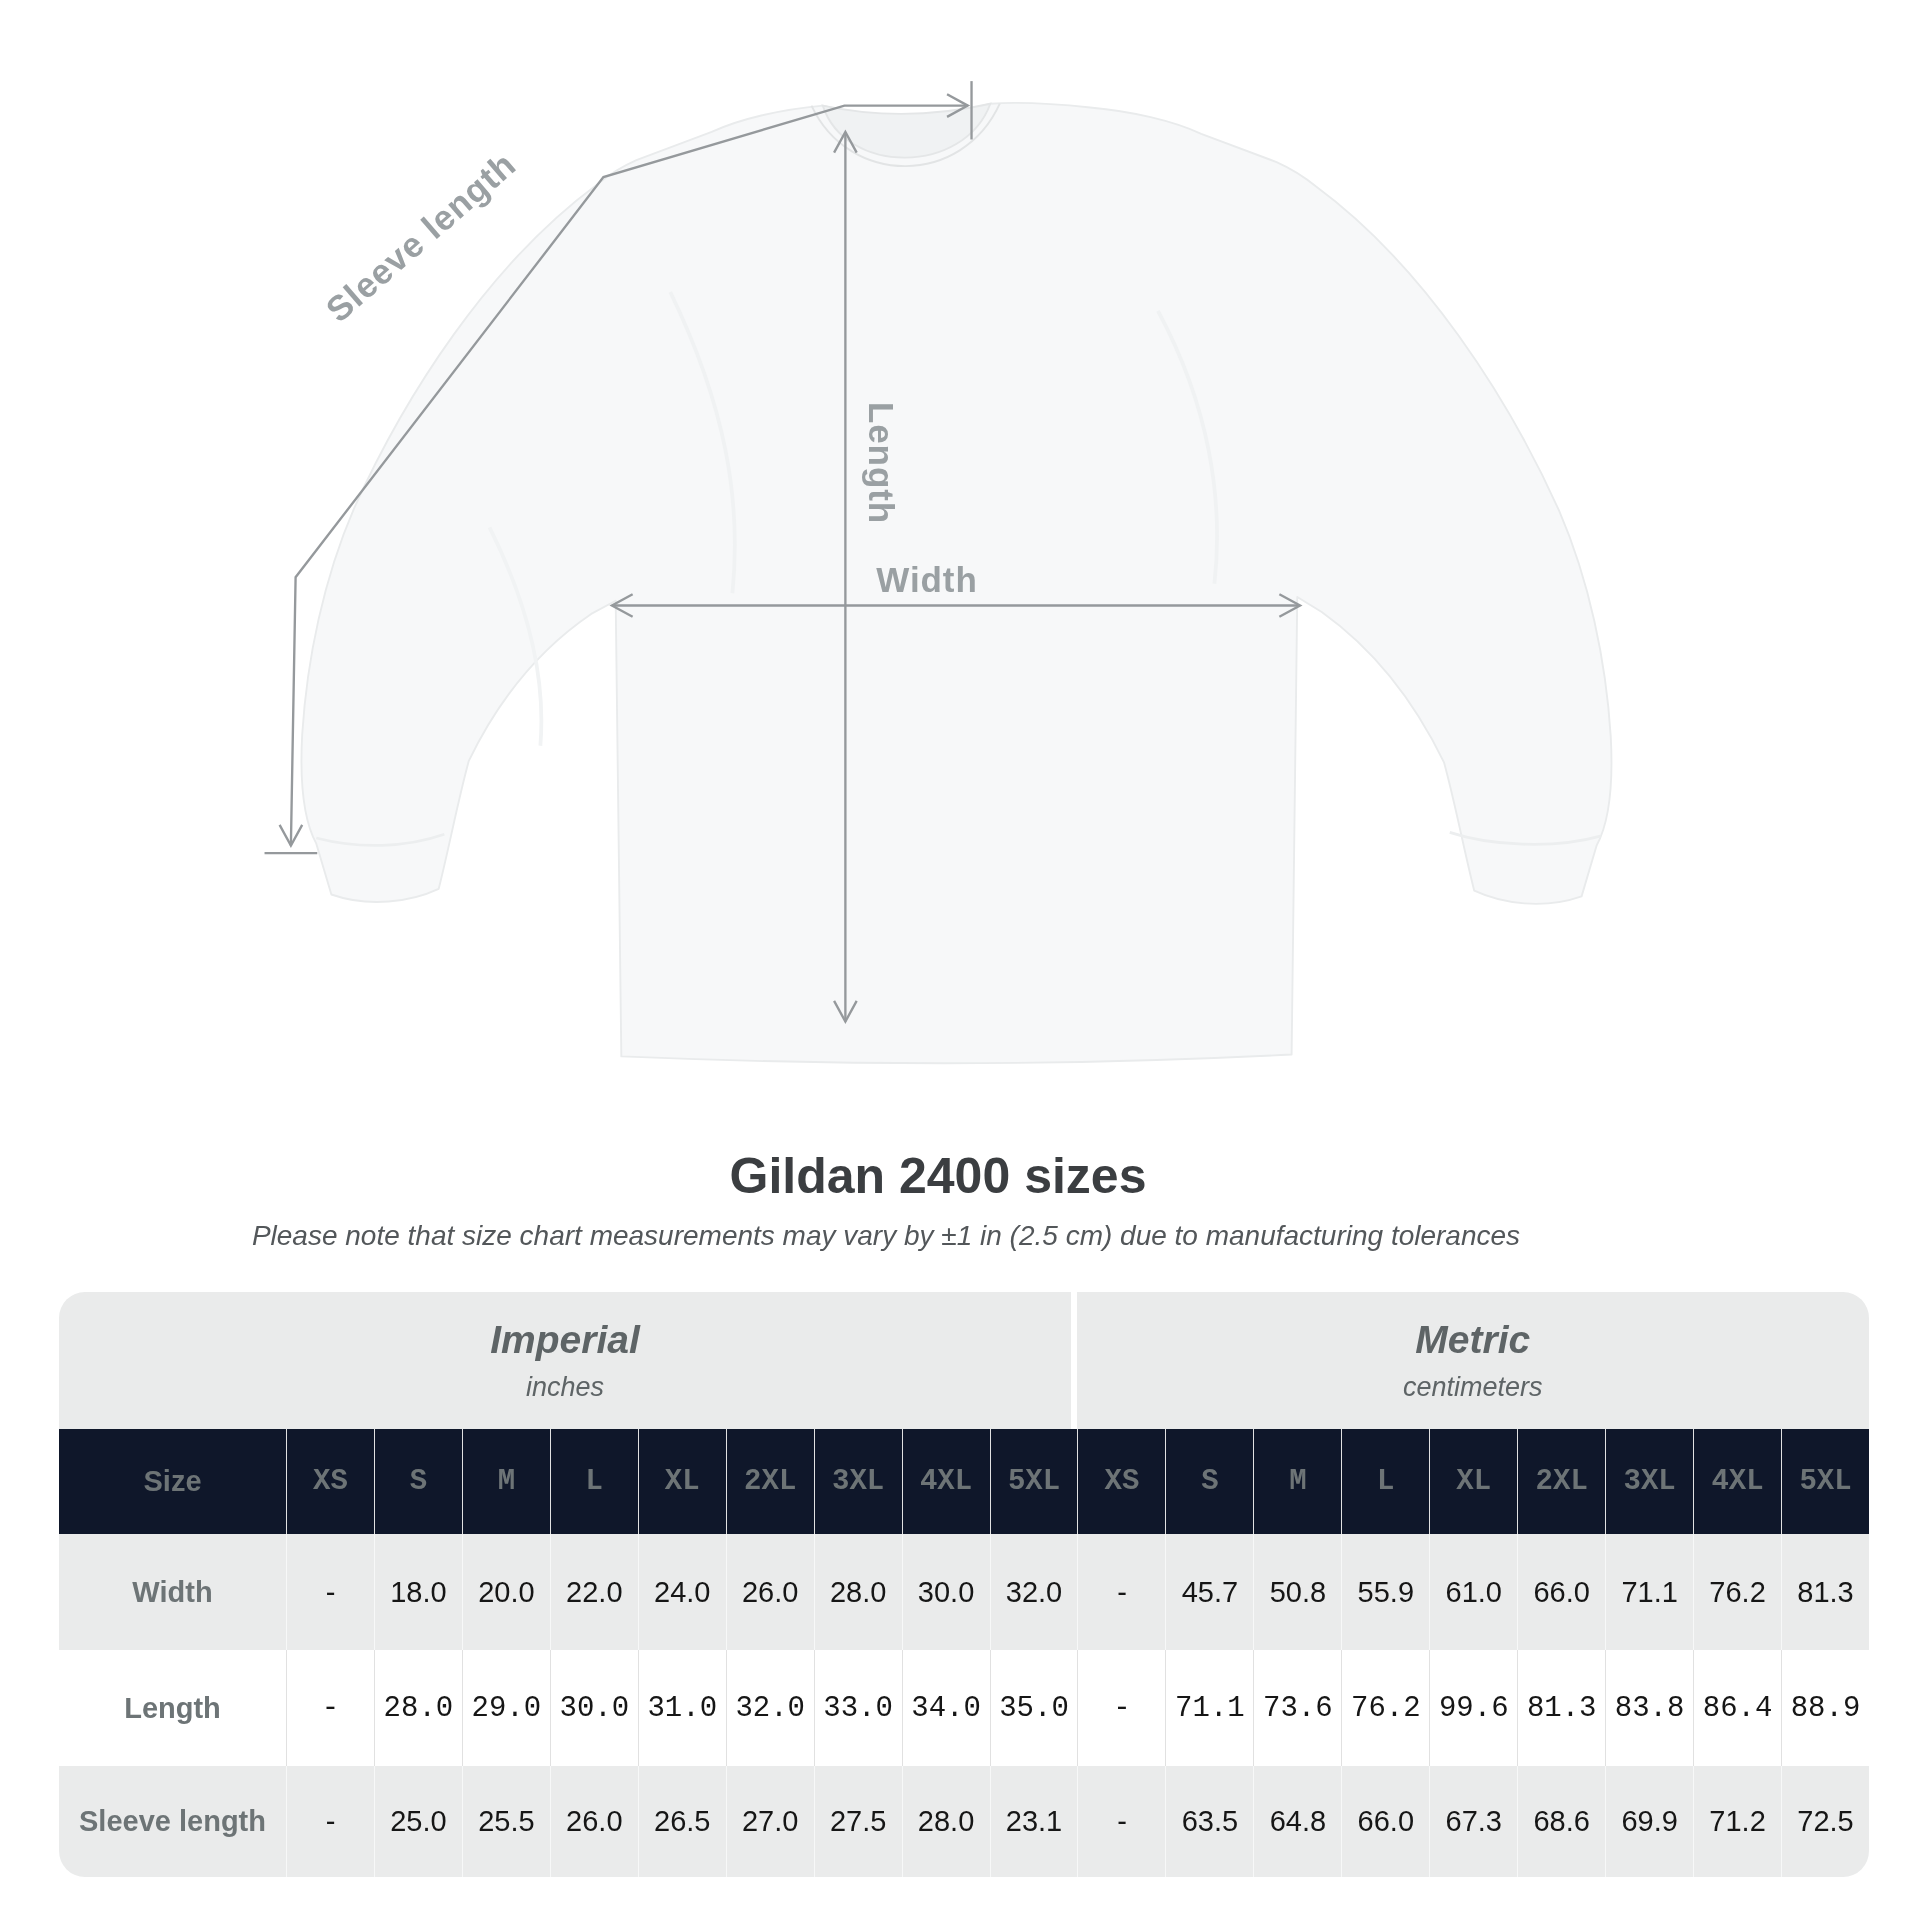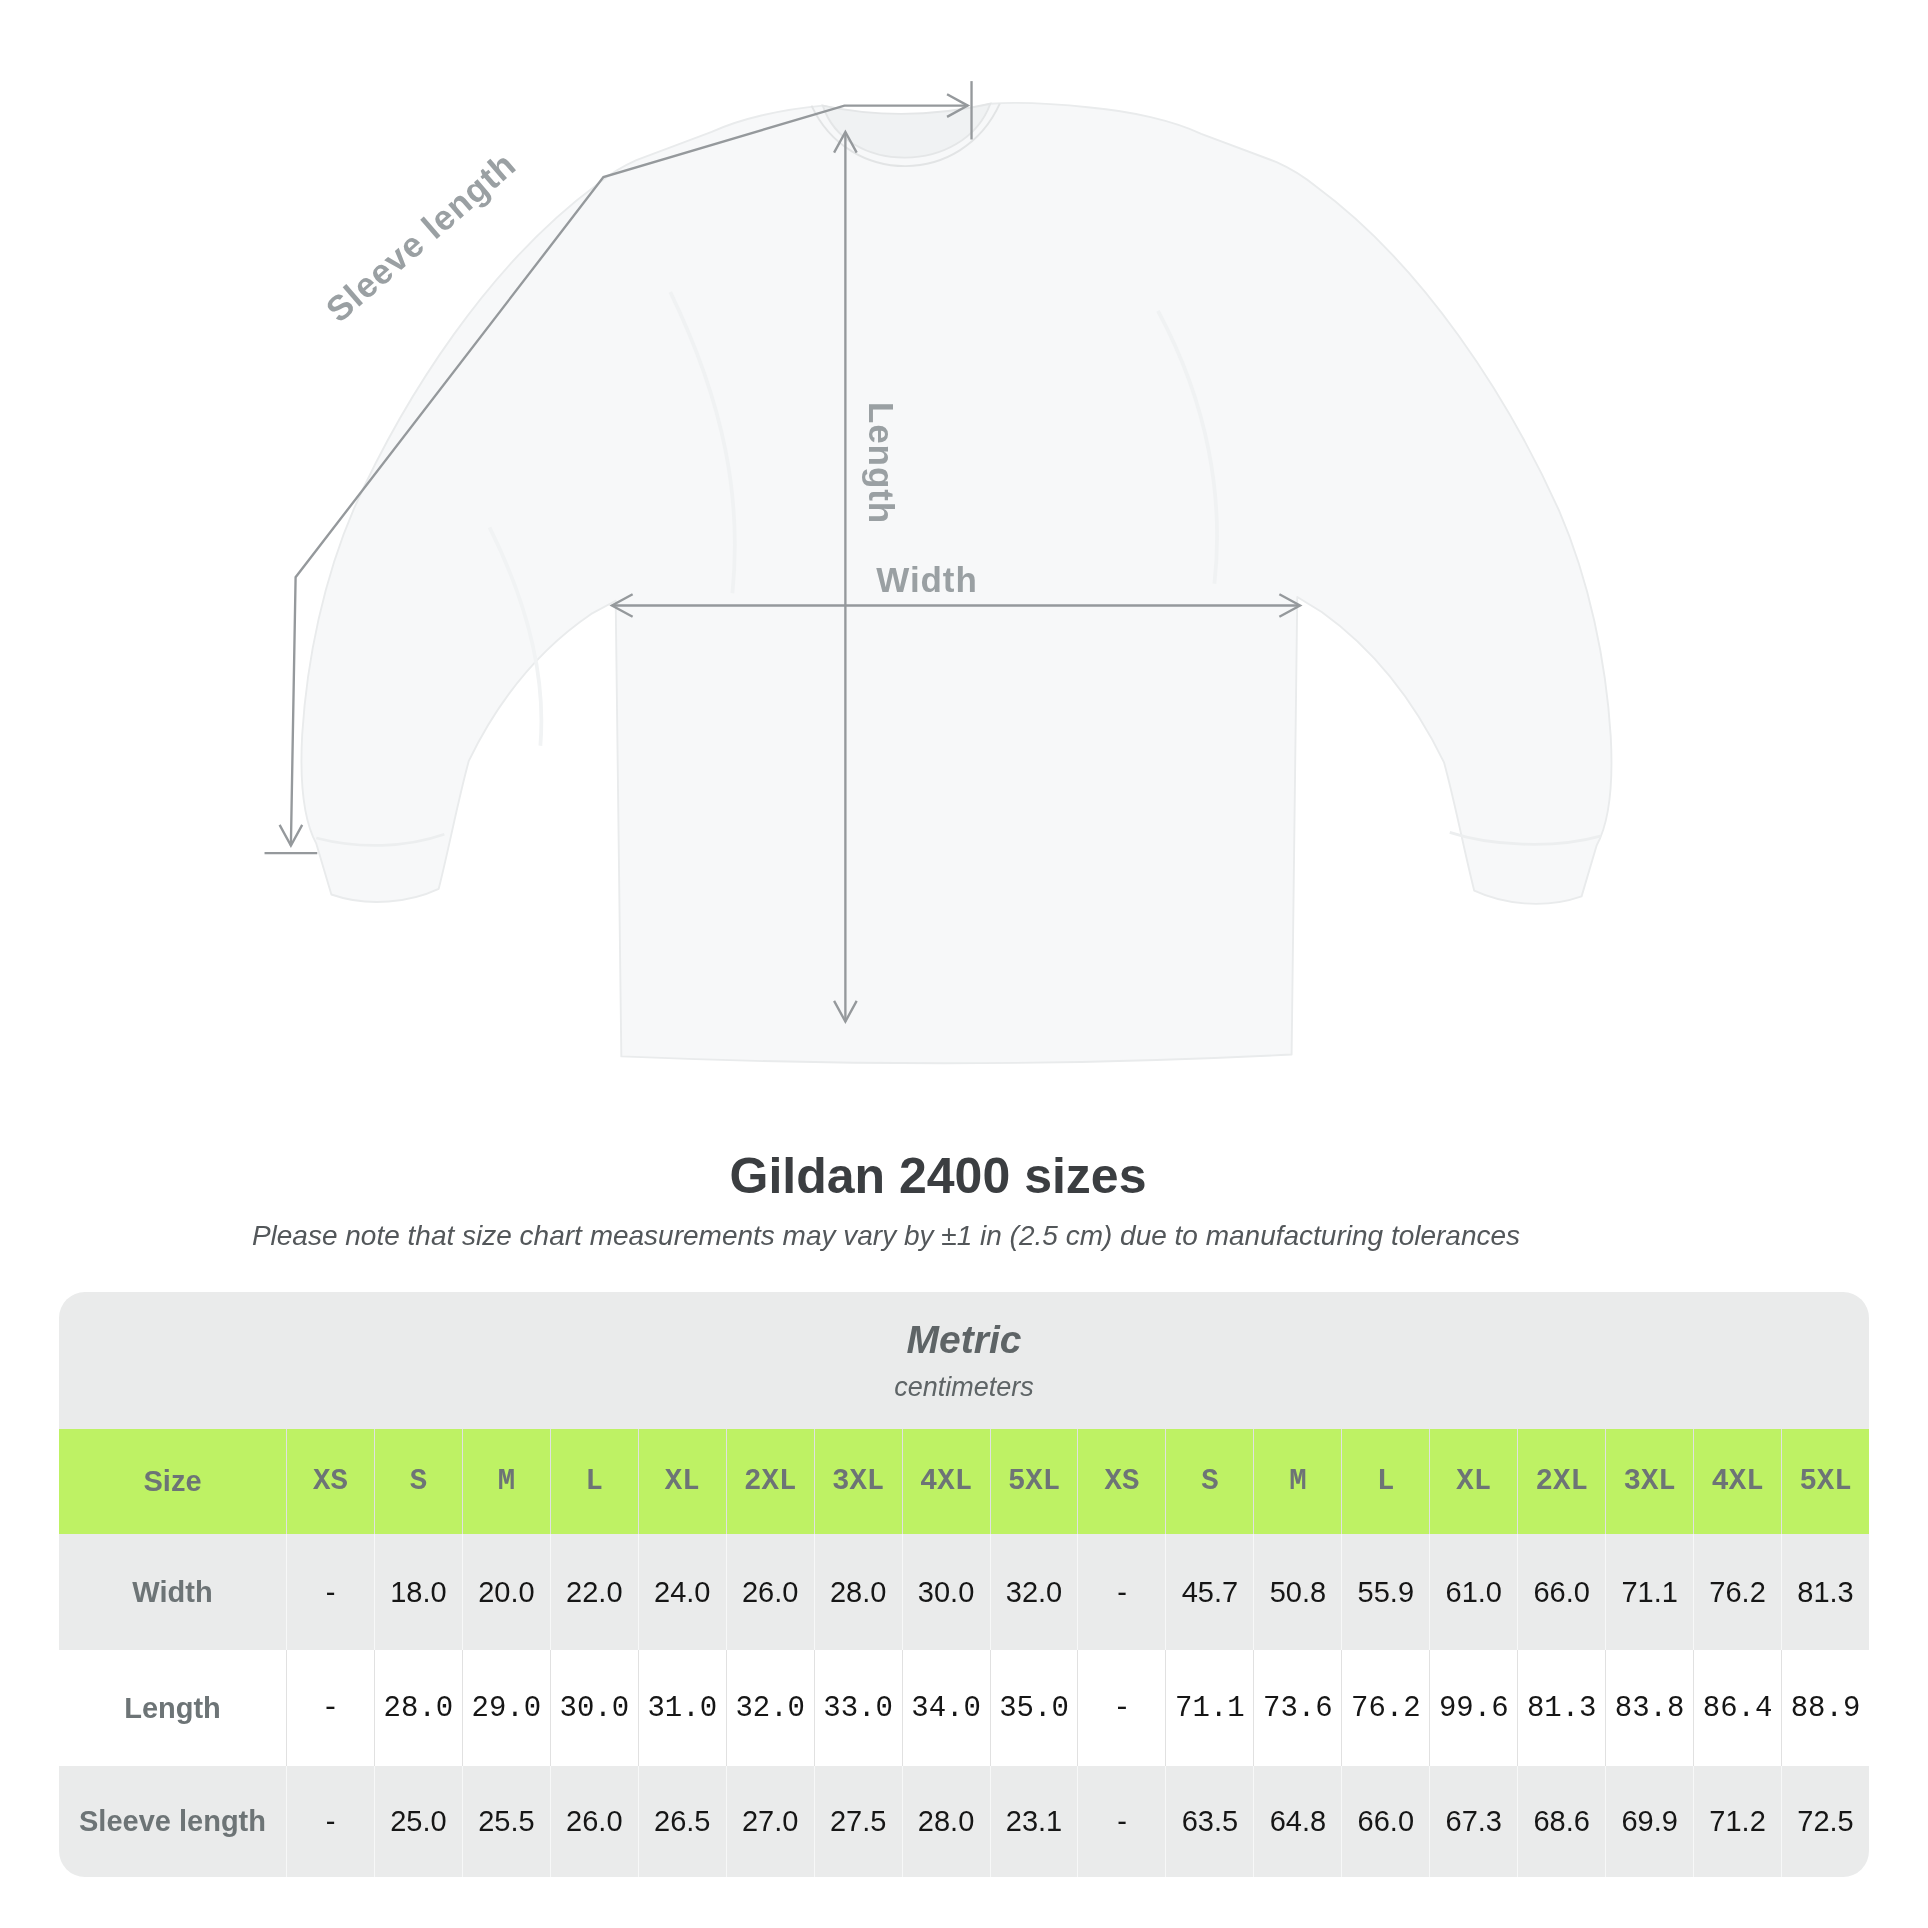--- a/index.html
+++ b/index.html
@@ -38,21 +38,21 @@
   .unit-group {
     background:#eaebeb; display:flex; flex-direction:column;
     align-items:center; justify-content:center;
   }
   .unit-imperial { flex:0 0 1012px; }
   .unit-metric { flex:1 1 auto; }
   .unit-name { font-size:39px; font-weight:bold; font-style:italic; color:#5e6466; }
   .unit-sub  { font-size:27px; font-style:italic; color:#5e6466; margin-top:9.4px; }
 
   .trow { display:grid; grid-template-columns:227px repeat(18, 1fr); width:100%; }
-  .row-head  { background:#bef264; height:105px; }
+  .row-head  { background:#0f172a; height:105px; }
   .row-gray  { background:#eaebeb; height:116px; }
   .row-white { background:#ffffff; height:116px; }
   #size-grid .trow:last-child { height:111px; }
 
   .tcell {
     display:flex; align-items:center; justify-content:center;
     font-size:29px; color:#161616;
   }
   .tcell.head, .tcell.rowlabel { font-weight:bold; color:#6d7476; }
   .row-head .tcell + .tcell,
@@ -132,20 +132,24 @@
     <span class="measure-label sleeve">Sleeve length</span>
     <span class="measure-label len">Length</span>
     <span class="measure-label wid">Width</span>
   </div>
 
   <h1 class="page-title">Gildan 2400 sizes</h1>
   <p class="tolerance-note">Please note that size chart measurements may vary by ±1 in (2.5 cm) due to manufacturing tolerances</p>
 
   <div class="size-table">
     <div class="unit-band">
+      <div class="unit-group unit-imperial">
+        <div class="unit-name">Imperial</div>
+        <div class="unit-sub">inches</div>
+      </div>
       <div class="unit-group unit-metric">
         <div class="unit-name">Metric</div>
         <div class="unit-sub">centimeters</div>
       </div>
     </div>
     <div id="size-grid">
         <div class="trow row-head">
           <div class="tcell rowlabel">Size</div>
           <div class="tcell head">XS</div>
           <div class="tcell head">S</div>

